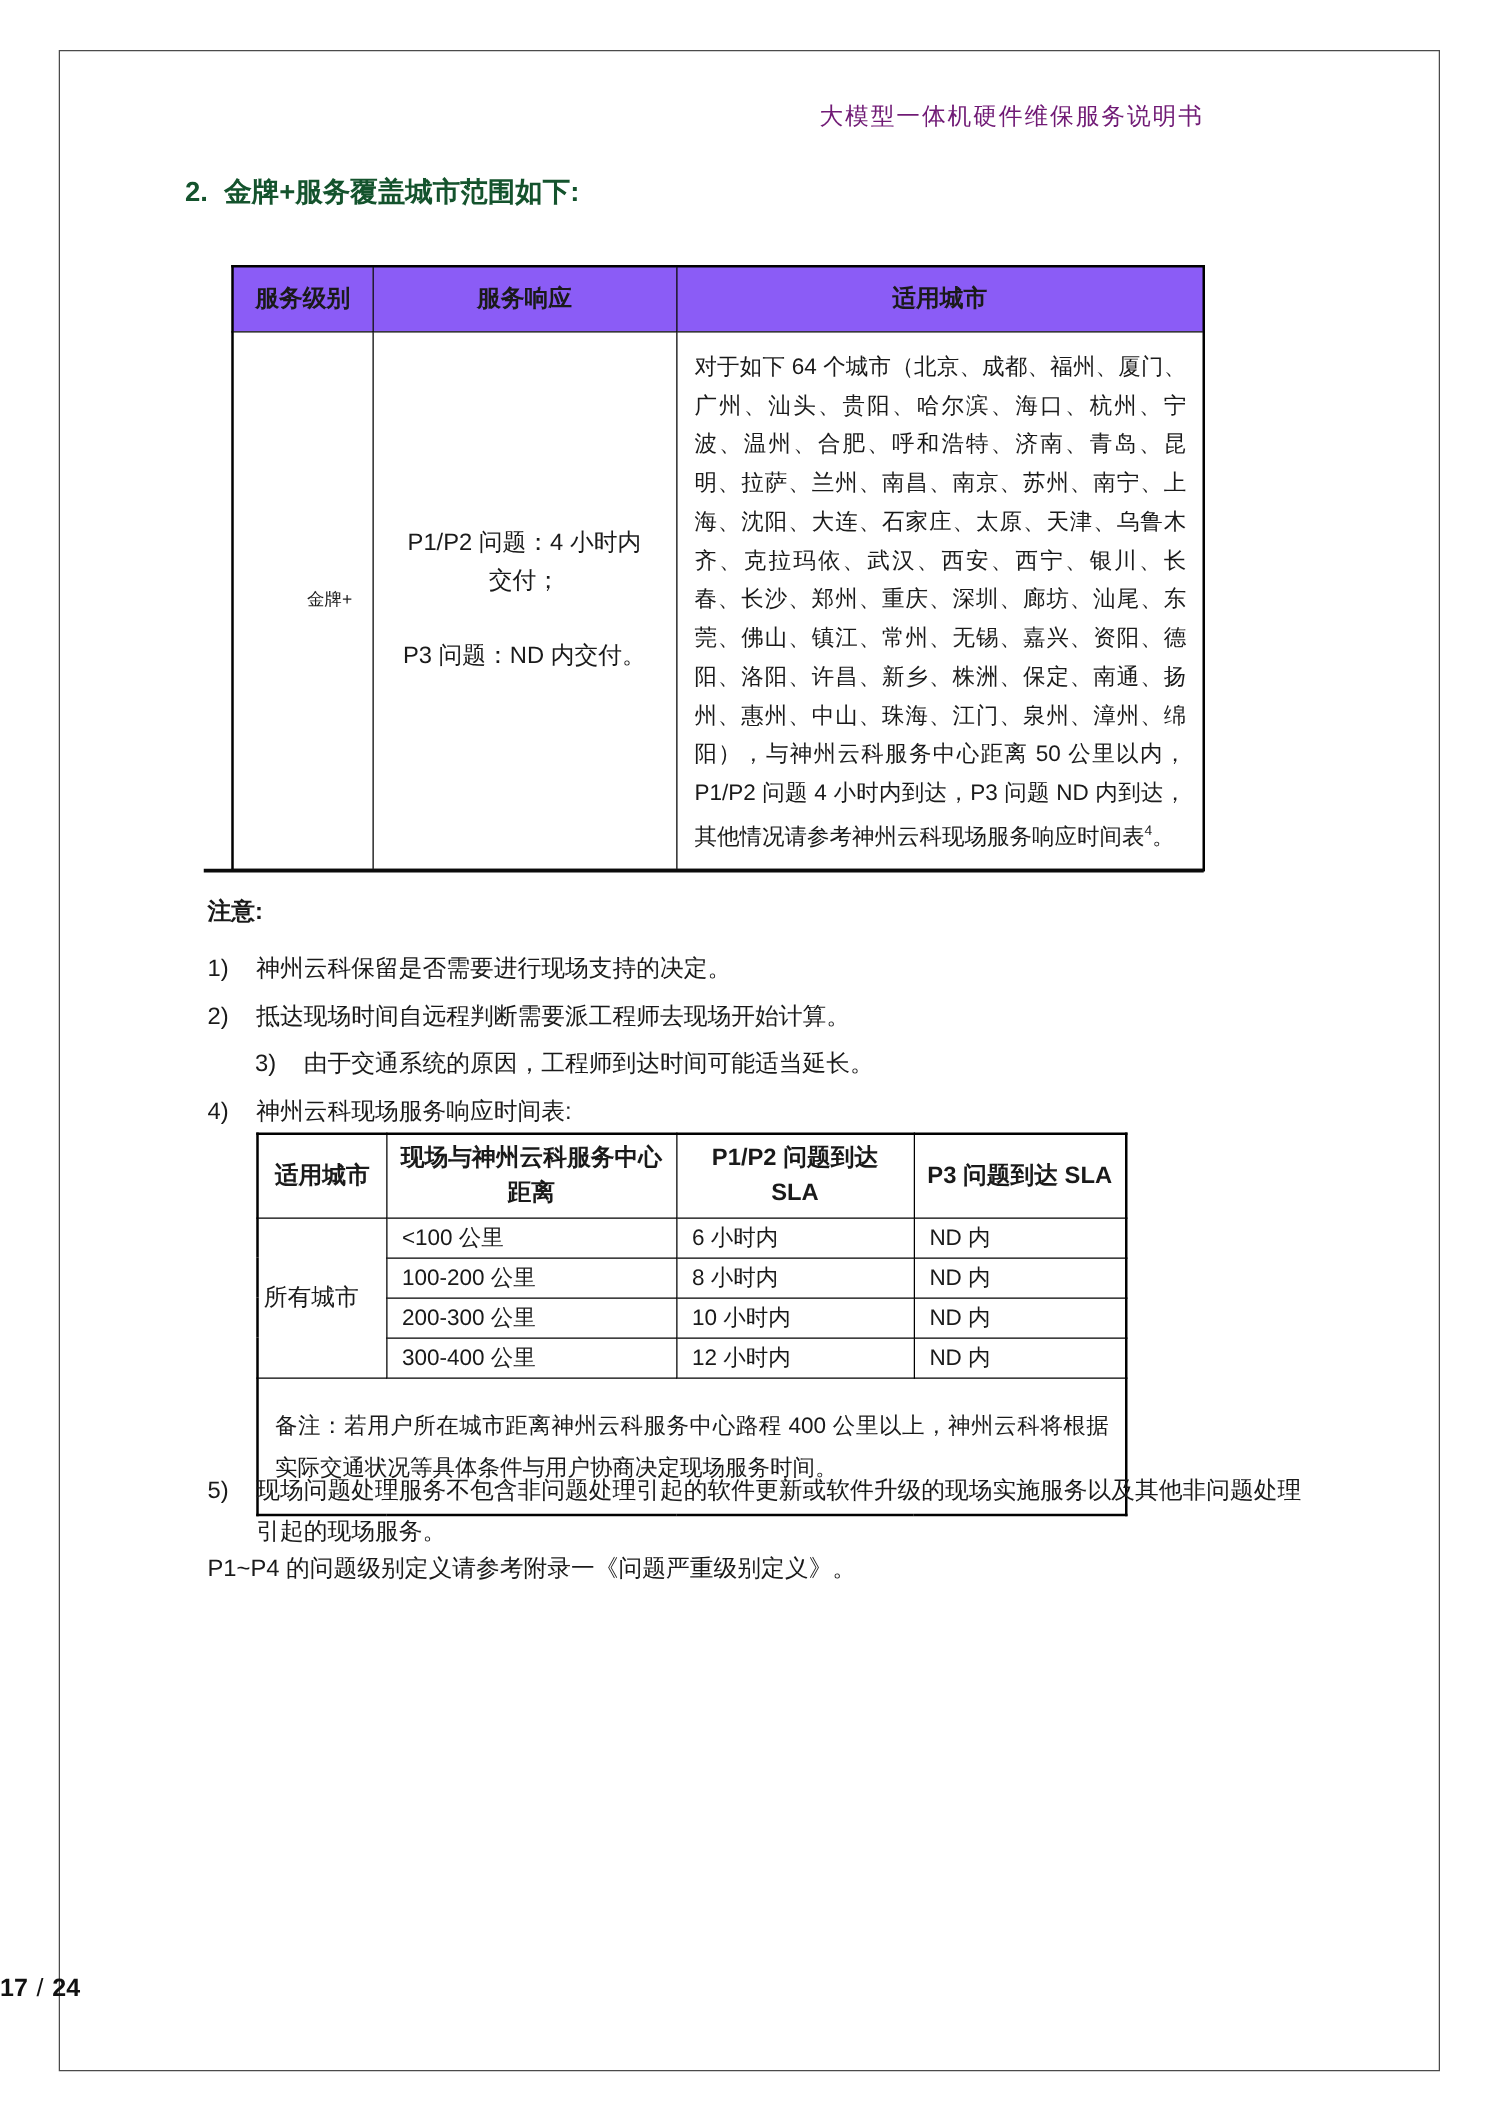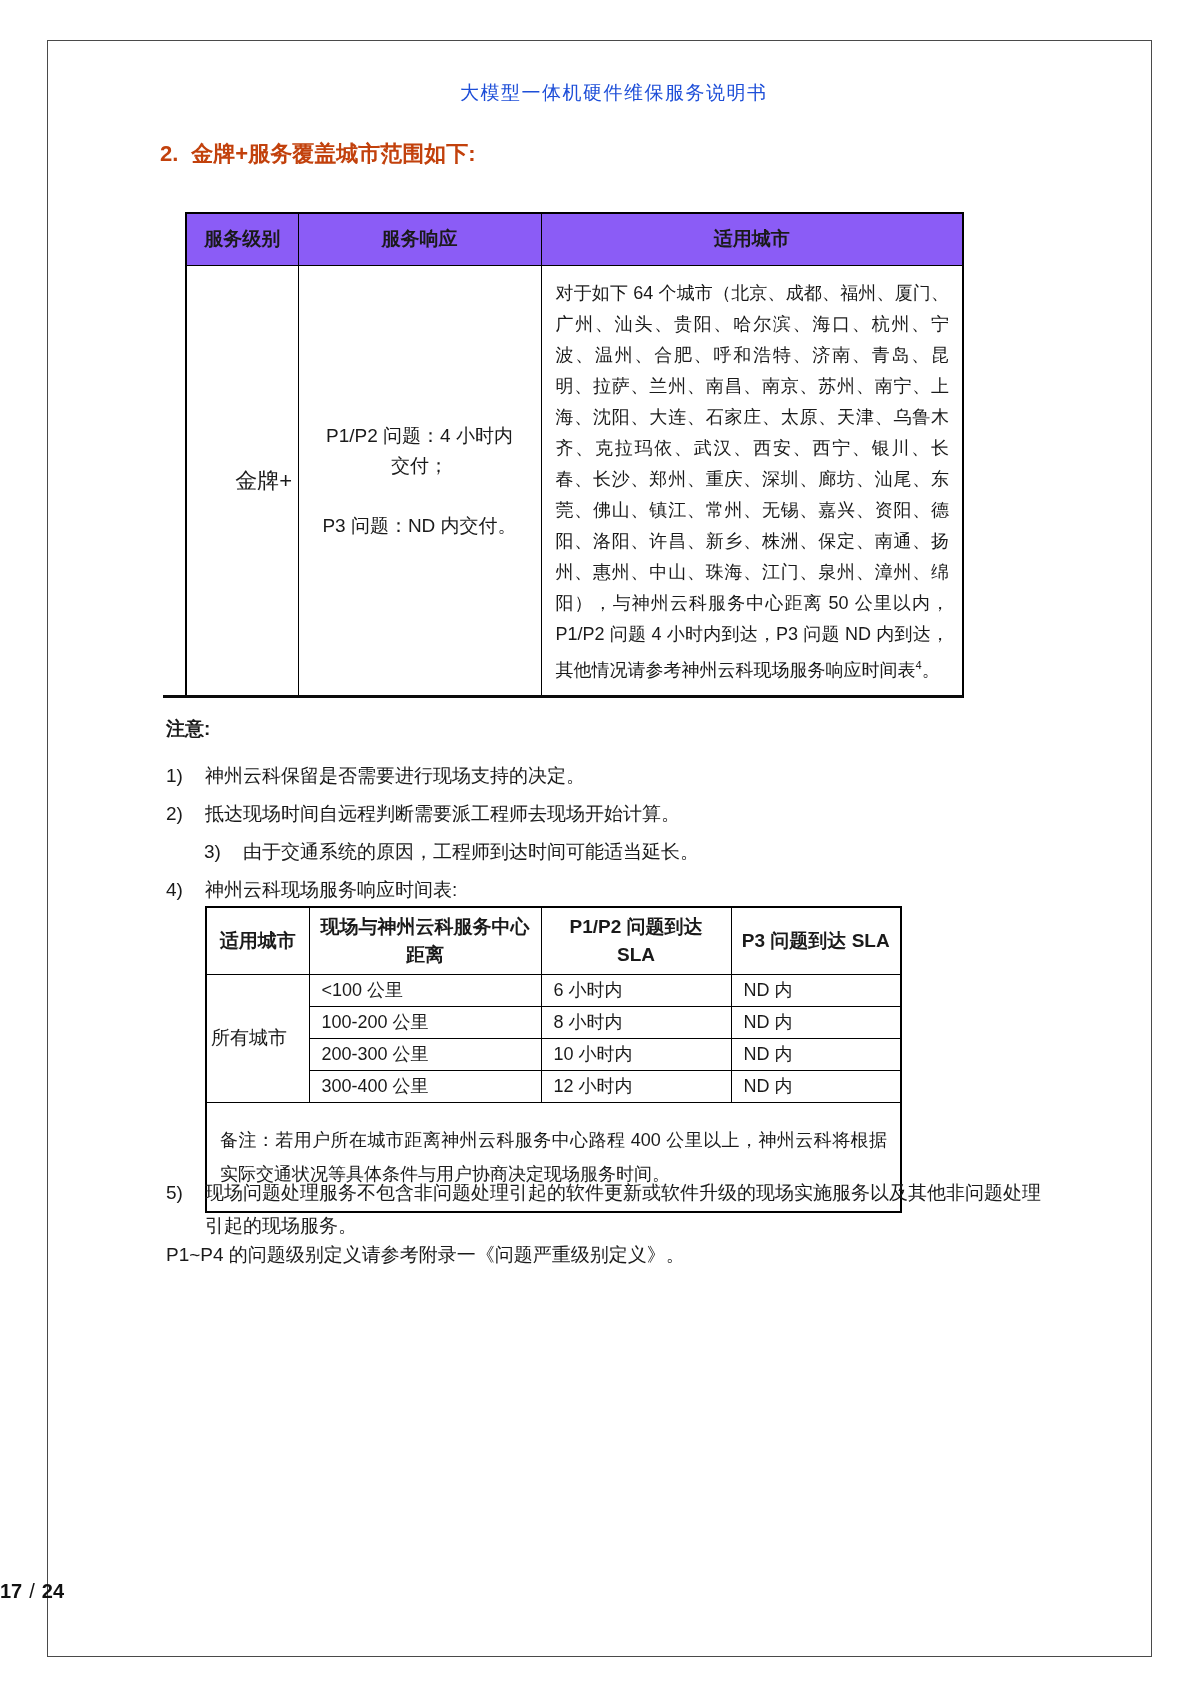--- a/index.html
+++ b/index.html
@@ -7,39 +7,39 @@
   .page {
     position: relative; width: 1200px; height: 1698px; background: #ffffff;
     font-family: "Liberation Sans", "DejaVu Sans", sans-serif; color: #1a1a1a;
     overflow: hidden;
   }
   .frame {
     position: absolute; left: 47px; top: 40px; width: 1105px; height: 1617px;
     border: 1px solid #4a4a4a;
   }
   .doc-header {
-    position: absolute; top: 80px; left: 460px; width: 503px; text-align: left;
+    position: absolute; top: 80px; left: 460px; width: 503px; text-align: right;
     font-family: "DejaVu Serif", "Liberation Serif", serif; font-size: 19px;
-    color: #1d4ed8; letter-spacing: 1.5px;
+    color: #701a75; letter-spacing: 1.5px;
   }
   .section-heading {
-    position: absolute; left: 160px; top: 139px; font-size: 22px; font-weight: bold; color: #c2410c;
+    position: absolute; left: 148px; top: 139px; font-size: 22px; font-weight: bold; color: #14532d;
   }
   .section-heading .num { margin-right: 13px; }
 
   
   table { border-collapse: collapse; table-layout: fixed; }
   .t1 { position: absolute; left: 185px; top: 212px; width: 777px; border: 2px solid #000; }
   .t1 th, .t1 td { border: 1.5px solid #000; }
   .t1 th {
     background: #8b5cf6; font-size: 19px; font-weight: bold; height: 52px;
     text-align: center; vertical-align: middle;
   }
   .t1 tbody tr { height: 408px; }
-  .t1 td.level { text-align: center; vertical-align: middle; font-size: 22px; padding-left: 44px; }
+  .t1 td.level { text-align: center; vertical-align: middle; font-size: 14px; padding-left: 44px; }
   .t1 td.resp  { text-align: center; vertical-align: middle; font-size: 19px; line-height: 30px; padding: 0 20px; }
   .t1 td.resp p { margin: 0; }
   .t1 td.resp p + p { margin-top: 30px; }
   .t1 td.cities {
     font-size: 18px; line-height: 31px; padding: 12px 13px 10px 14px;
     text-align: justify; vertical-align: top;
   }
   .t1 td.cities sup { font-size: 11px; }
 
   .divider { position: absolute; left: 163px; top: 695px; width: 800px; height: 3px; background: #0b0b0b; }

